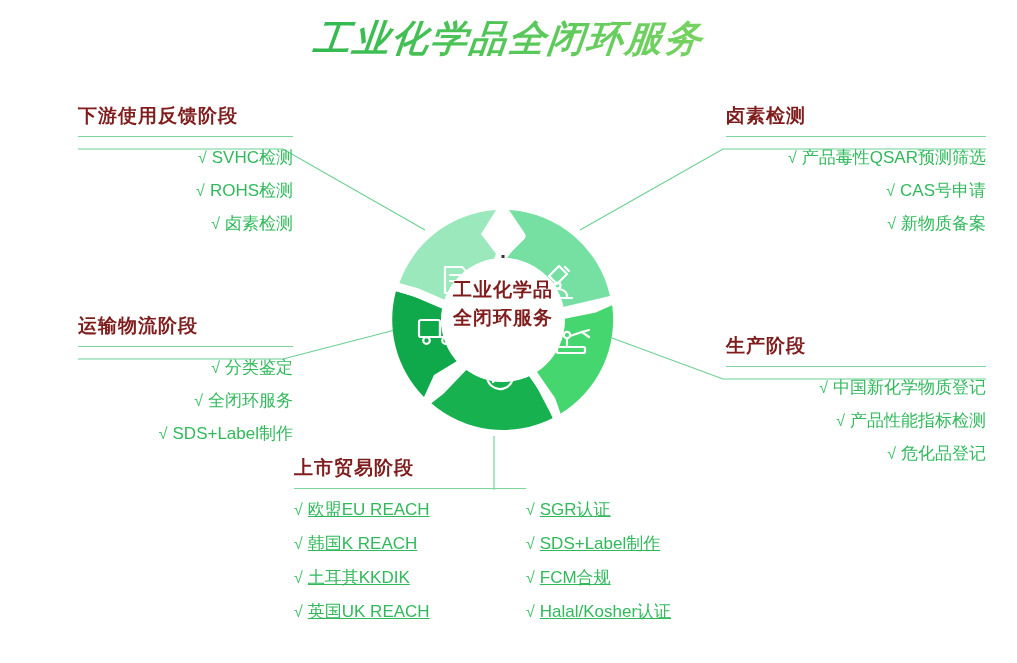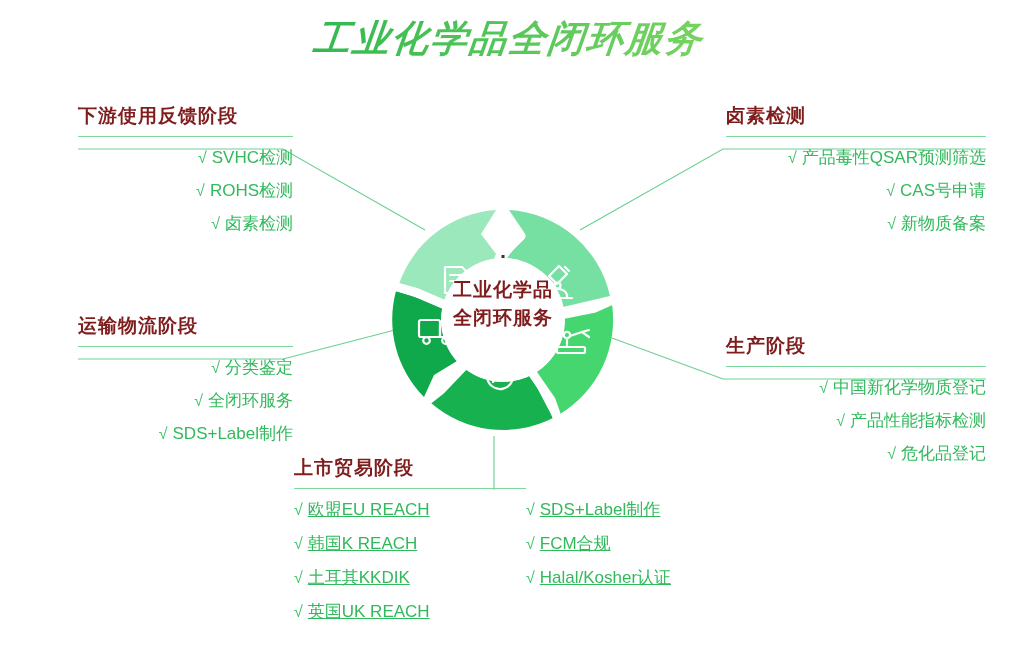--- a/index.html
+++ b/index.html
@@ -228,18 +228,19 @@
   <div class="sec-head">上市贸易阶段</div>
   <div class="sec-rule"></div>
   <div class="cols">
     <div class="col">
       <div class="item"><span class="chk">√</span><span>欧盟EU REACH</span></div>
       <div class="item"><span class="chk">√</span><span>韩国K REACH</span></div>
       <div class="item"><span class="chk">√</span><span>土耳其KKDIK</span></div>
       <div class="item"><span class="chk">√</span><span>英国UK REACH</span></div>
     </div>
     <div class="col">
+      <div class="item"><span class="chk">√</span><span>SGR认证</span></div>
       <div class="item"><span class="chk">√</span><span>SDS+Label制作</span></div>
       <div class="item"><span class="chk">√</span><span>FCM合规</span></div>
       <div class="item"><span class="chk">√</span><span>Halal/Kosher认证</span></div>
     </div>
   </div>
 </div>
 
 </body></html>

